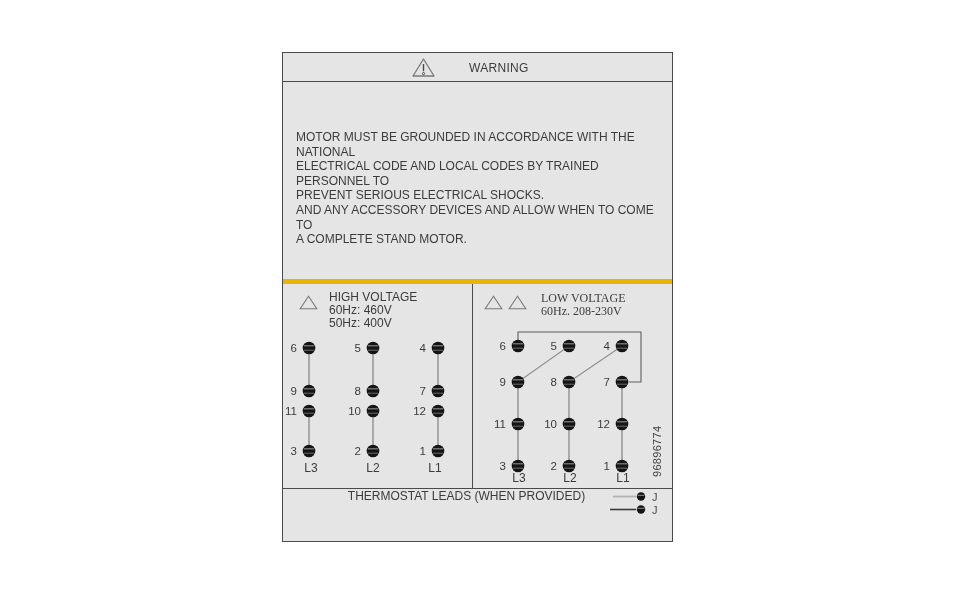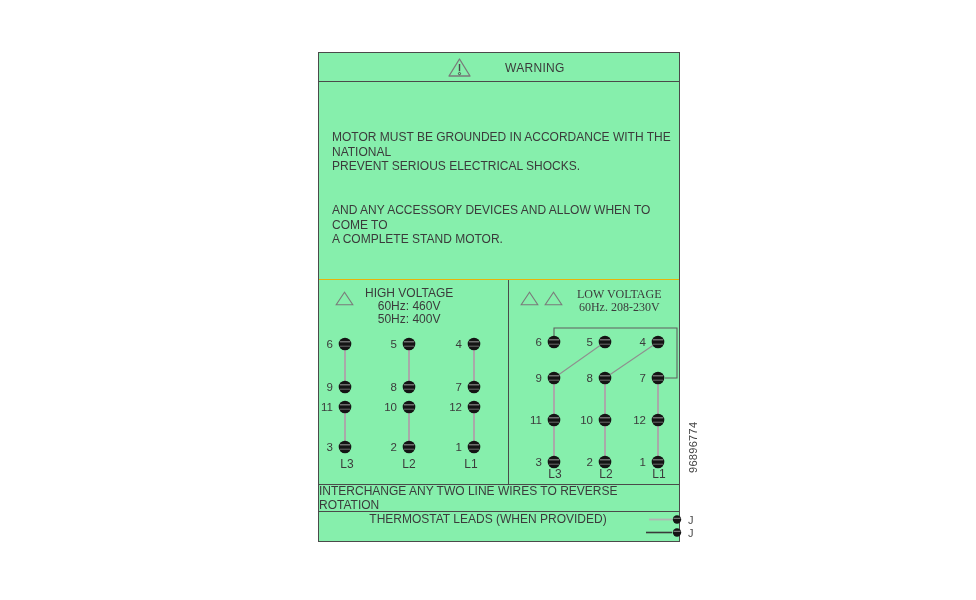--- a/index.html
+++ b/index.html
@@ -1,33 +1,33 @@
 <!DOCTYPE html>
 <html><head>
 <meta charset="utf-8">
 <style>
   html,body{margin:0;padding:0;background:#ffffff;}
   body{width:976px;height:600px;font-family:"Liberation Sans","DejaVu Sans",sans-serif;color:#3b3b3b;}
   .canvas{position:relative;width:976px;height:600px;background:#ffffff;overflow:hidden;}
 
-  .label-box{position:absolute;left:282px;top:52px;width:362px;height:490px;
-             border:1px solid #4a4a4a;box-sizing:border-box;background:#86efac;margin-left:36px;}
+  .label-box{position:absolute;left:282px;top:52px;width:391px;height:490px;
+             border:1px solid #4a4a4a;box-sizing:border-box;background:#e5e5e5;}
 
   
   .row-warning{position:relative;height:28px;border-bottom:1px solid #4a4a4a;}
   .warning-tri{position:absolute;left:128px;top:4px;}
   .warning-text{position:absolute;left:186px;top:8px;font-size:12px;letter-spacing:.3px;}
 
-  .sec-body{position:relative;height:197px;border-bottom:1px solid #eab308;
+  .sec-body{position:relative;height:197px;border-bottom:5px solid #eab308;
             font-size:12px;line-height:14.5px;}
   .para{position:absolute;left:13px;right:6px;}
   .para-1{top:48px;}
   .para-2{top:121px;}
 
-  .sec-volt{position:relative;height:204px;border-bottom:1px solid #4a4a4a;text-align:center;}
+  .sec-volt{position:relative;height:204px;border-bottom:1px solid #4a4a4a;}
   .col-hv{position:absolute;left:0;top:0;width:189px;height:204px;border-right:1px solid #4a4a4a;}
   .col-lv{position:absolute;left:190px;top:0;right:0;height:204px;}
 
   .hv-tri{position:absolute;left:16px;top:11px;}
   .lv-tri-1{position:absolute;left:11px;top:11px;}
   .lv-tri-2{position:absolute;left:35px;top:11px;}
   .volt-head{position:absolute;font-size:12px;line-height:13px;white-space:nowrap;}
   .hv-head{left:46px;top:7px;}
   .lv-head{left:68px;top:8px;font-family:Liberation Serif, serif;}
 
@@ -57,20 +57,21 @@
         <polygon points="12.5,2 2,19 23,19" fill="none" stroke="#7a7a7a" stroke-width="1.3" stroke-linejoin="round"></polygon>
         <line x1="12.5" y1="7" x2="12.5" y2="14.2" stroke="#4a4a4a" stroke-width="1.4"></line>
         <circle cx="12.5" cy="16.6" r="1.1" fill="none" stroke="#4a4a4a" stroke-width="1"></circle>
       </svg>
       <span class="warning-text">WARNING</span>
     </div>
 
     <div class="sec-body">
       <div class="para para-1">
         <div>MOTOR MUST BE GROUNDED IN ACCORDANCE WITH THE NATIONAL</div>
+        <div>ELECTRICAL CODE AND LOCAL CODES BY TRAINED PERSONNEL TO</div>
         <div>PREVENT SERIOUS ELECTRICAL SHOCKS.</div>
       </div>
       <div class="para para-2">
         <div>AND ANY ACCESSORY DEVICES AND ALLOW WHEN TO COME TO</div>
         <div>A COMPLETE STAND MOTOR.</div>
       </div>
     </div>
 
     <div class="sec-volt">
 
@@ -190,23 +191,20 @@
 
           <text class="llabel" x="46" y="198" text-anchor="middle">L3</text>
           <text class="llabel" x="97" y="198" text-anchor="middle">L2</text>
           <text class="llabel" x="150" y="198" text-anchor="middle">L1</text>
 
           <text class="partnum" transform="translate(188,193) rotate(-90)">96896774</text>
         </svg>
       </div>
     </div>
 
-    <div class="row-inter">
-      <span>INTERCHANGE ANY TWO LINE WIRES TO REVERSE ROTATION</span>
-    </div>
 
     <div class="row-thermo">
       <span class="thermo-text">THERMOSTAT LEADS (WHEN PROVIDED)</span>
       <svg class="leads-svg" width="62" height="29" viewBox="0 0 62 29">
         <line x1="4" y1="7.5" x2="27" y2="7.5" stroke="#b3b3b3" stroke-width="1.8"></line>
         <circle cx="32" cy="7.5" r="4.2" fill="#141414"></circle>
         <line x1="28.5" y1="6.3" x2="35.5" y2="6.3" stroke="#8d8d8d" stroke-width="1"></line>
         <text class="jlabel" x="43" y="11.5">J</text>
         <line x1="1" y1="20.5" x2="27" y2="20.5" stroke="#3a3a3a" stroke-width="1.6"></line>
         <circle cx="32" cy="20.5" r="4.2" fill="#141414"></circle>

